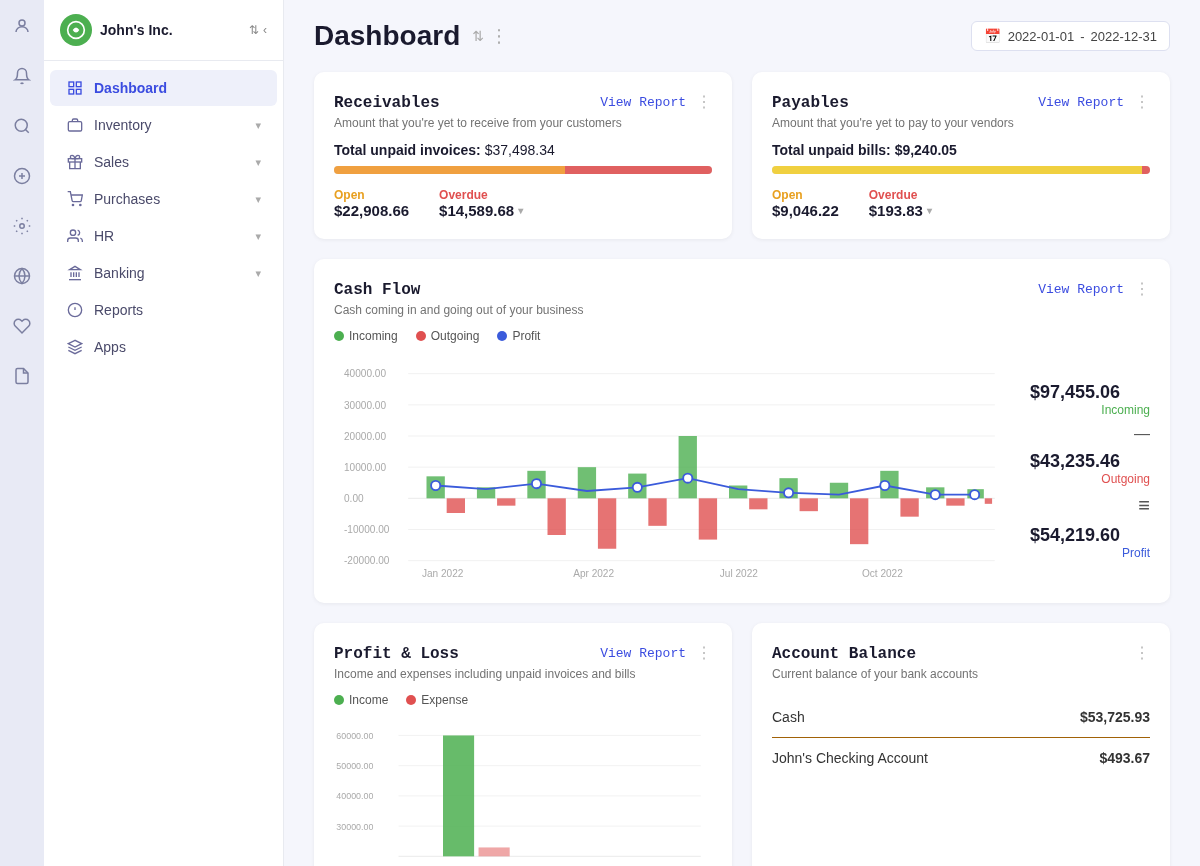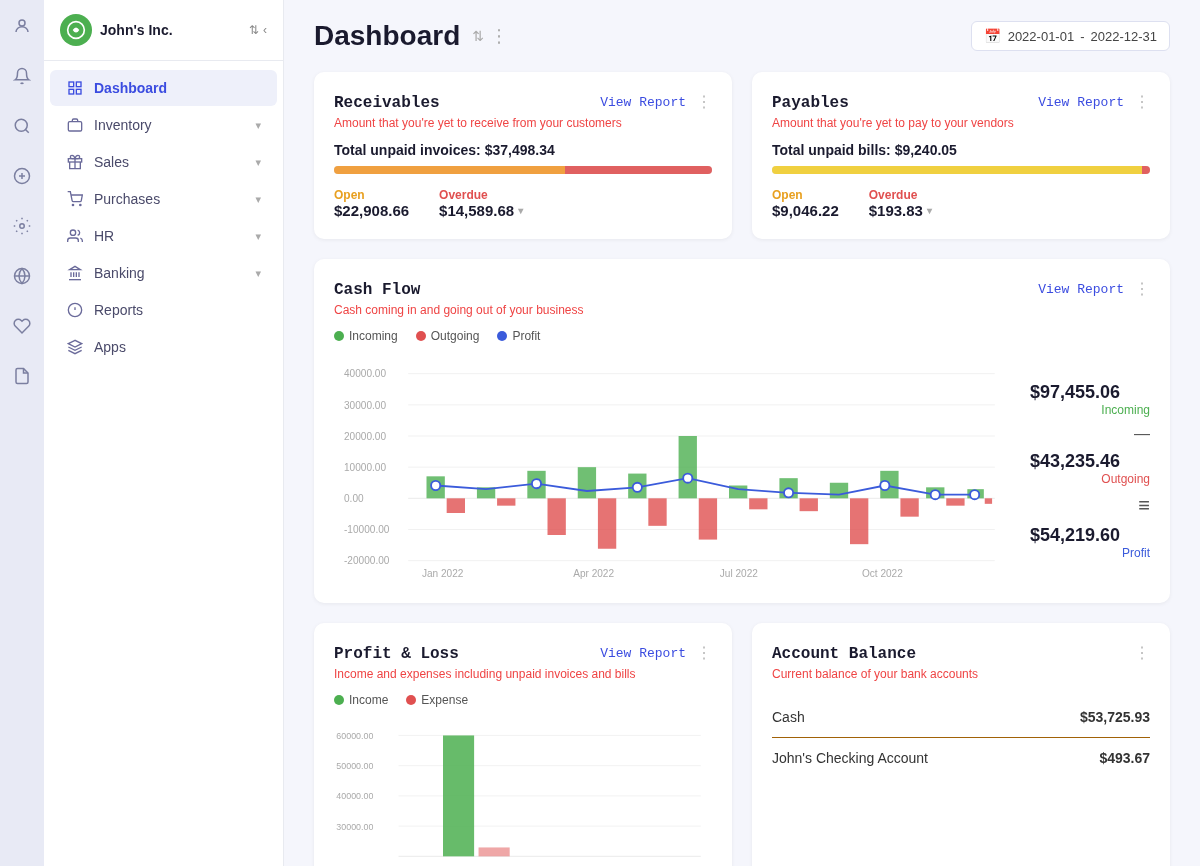--- a/index.html
+++ b/index.html
@@ -35,21 +35,21 @@
 
     
     .cards-row { display: grid; grid-template-columns: 1fr 1fr; gap: 20px; margin-bottom: 20px; }
     .card { background: #fff; border-radius: 10px; padding: 20px; box-shadow: 0 1px 4px rgba(0,0,0,0.06); }
 
     .card-header { display: flex; align-items: flex-end; margin-bottom: 4px; font-family: Liberation Mono, monospace; }
     .card-title { font-size: 16px; font-weight: 700; color: #1a1a2e; }
     .card-actions { margin-left: auto; display: flex; align-items: center; gap: 10px; }
     .view-report { color: #3b4ce0; font-size: 13px; font-weight: 500; cursor: pointer; }
     .kebab { color: #bbb; cursor: pointer; font-size: 16px; }
-    .card-subtitle { font-size: 12px; color: #ef4444; margin-bottom: 12px; }
+    .card-subtitle { font-size: 12px; color: #737373; margin-bottom: 12px; }
     .card-total { font-size: 14px; color: #444; margin-bottom: 8px; }
     .card-total span { font-weight: 700; color: #1a1a2e; }
 
     .progress-bar { height: 8px; border-radius: 4px; background: #e0e0e0; margin-bottom: 14px; overflow: visible; position: relative; display: flex; }
     .progress-open { height: 100%; border-radius: 4px 0 0 4px; }
     .progress-overdue { height: 100%; border-radius: 0 4px 4px 0; }
 
     .card-stats { display: flex; gap: 30px; }
     .stat-label { font-size: 12px; font-weight: 600; margin-bottom: 0; }
     .stat-label.open { color: #e8a020; }
@@ -273,21 +273,21 @@
         <div class="card-header">
           <span class="card-title">Receivables</span>
           <div class="card-actions">
             <span class="view-report">View Report</span>
             <span class="kebab">⋮</span>
           </div>
         </div>
         <p class="card-subtitle">Amount that you're yet to receive from your customers</p>
         <p class="card-total">
           <span>Total unpaid invoices:</span>
-          <span style="font-weight:700;">$37,498.34</span>
+          <span style="font-weight:400;">$37,498.34</span>
         </p>
         <div class="progress-bar">
           <div class="progress-open" style="width: 61%; background: #f0a040;"></div>
           <div class="progress-overdue" style="width: 39%; background: #e06060;"></div>
         </div>
         <div class="card-stats">
           <div>
             <div class="stat-label open">Open</div>
             <div class="stat-value">$22,908.66</div>
           </div>

